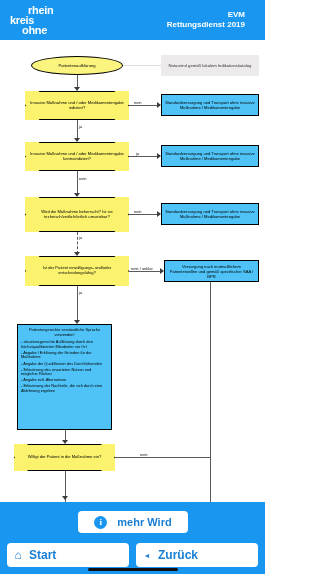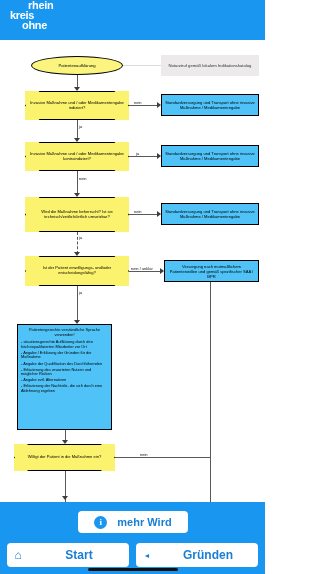--- a/index.html
+++ b/index.html
@@ -8,21 +8,21 @@
     font-family: "Liberation Sans", sans-serif;
     background: #ffffff;
     overflow: hidden;
   }
   #app { position: relative; width: 265px; height: 574px; background:#fff; }
 
   
   .header {
     position: absolute; top:0; left:0; width:265px; height:40px;
     background:#1996f0;
-    display:flex; align-items:flex-start; justify-content:space-between;
+    display:flex; align-items:center; justify-content:space-between;
     padding: 0 20px 0 6px;
   }
   .logo { color:#fff; font-weight:bold; font-size:11px; line-height:10px;
           letter-spacing:-0.3px; width:80px; }
   .logo .l1 { padding-left:22px; }
   .logo .l2 { padding-left:4px; }
   .logo .l3 { padding-left:16px; }
   .header-title { color:#fff; text-align:right; font-weight:bold;
                   font-size:8px; line-height:10px; }
 
@@ -100,38 +100,42 @@
     display:flex; align-items:center; justify-content:center;
     font-family:"Liberation Serif", serif;
   }
   .btn-bottom {
     position:absolute; top:41px; height:24px; background:#fff;
     border-radius:4px; display:flex; align-items:center;
     color:#1a7fd4; font-weight:bold; font-size:12px;
   }
   .btn-start { left:7px; width:122px; }
   .btn-back { left:136px; width:122px; }
-  .btn-bottom .lbl { flex:1; text-align:center; }
+  .btn-bottom .lbl { flex:1; }
   .icon-home { width:22px; text-align:center; font-size:12px; color:#1a7fd4; }
   .icon-back { width:22px; text-align:center; font-size:7px; color:#1a7fd4; }
   .homebar {
     position:absolute; left:88px; top:66px; width:90px; height:3px;
     background:#111; border-radius:2px;
   }
 </style>
 </head>
 <body>
 
 <div id="app">
 
   <div class="header">
     <div class="logo">
       <div class="l1">rhein</div>
       <div class="l2">kreis</div>
       <div class="l3">ohne</div>
+    </div>
+    <div class="header-title">
+      <div>EVM</div>
+      <div>Rettungsdienst 2019</div>
     </div>
   </div>
 
   <div class="chart">
 
     <div class="node oval" style="left:31px; top:16px; width:92px; height:19px;">
       <span>Patientenaufklärung</span>
     </div>
 
     <div class="node graybox" style="left:161px; top:15px; width:98px; height:21px;">
@@ -240,18 +244,18 @@
     <div class="btn-info">
       <span class="icon-info">i</span>
       <span>mehr Wird</span>
     </div>
     <div class="btn-bottom btn-start">
       <span class="icon-home">⌂</span>
       <span class="lbl">Start</span>
     </div>
     <div class="btn-bottom btn-back">
       <span class="icon-back">◄</span>
-      <span class="lbl">Gründen</span>
+      <span class="lbl">Zurück</span>
     </div>
     <div class="homebar"></div>
   </div>
 
 </div>
 
 </body></html>

